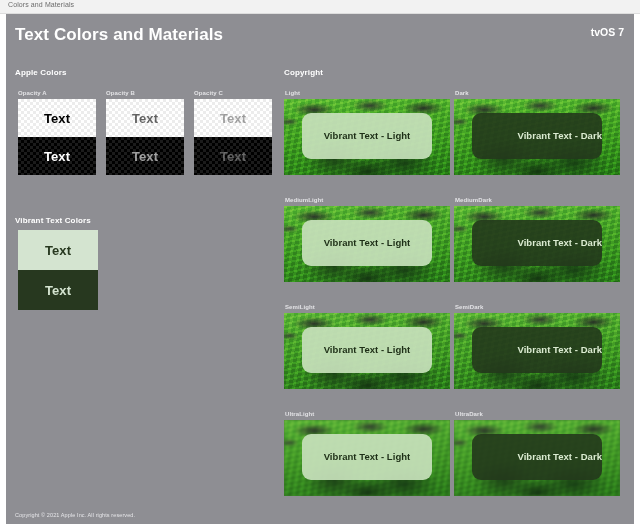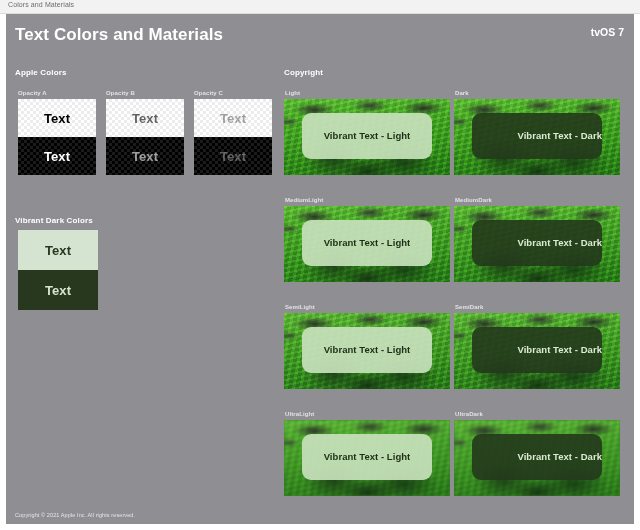--- a/index.html
+++ b/index.html
@@ -318,21 +318,21 @@
       <div class="opacity-stack">
         <div class="opacity-cell checker-light on-light">
           <span class="opacity-text" style="opacity:0.35;">Text</span>
         </div>
         <div class="opacity-cell checker-dark on-dark">
           <span class="opacity-text" style="opacity:0.35;">Text</span>
         </div>
       </div>
     </div>
 
-    <div class="section-title" id="vibrant-title">Vibrant Dark Colors</div>
+    <div class="section-title" id="vibrant-title">Vibrant Text Colors</div>
 
     <div id="vibrant-stack">
       <div class="vibrant-cell" style="background:#d4e4d0;">
         <span class="vibrant-text" style="color:#27381f;">Text</span>
       </div>
       <div class="vibrant-cell" style="background:#27381f;">
         <span class="vibrant-text" style="color:#d4e4d0;">Text</span>
       </div>
     </div>
 

